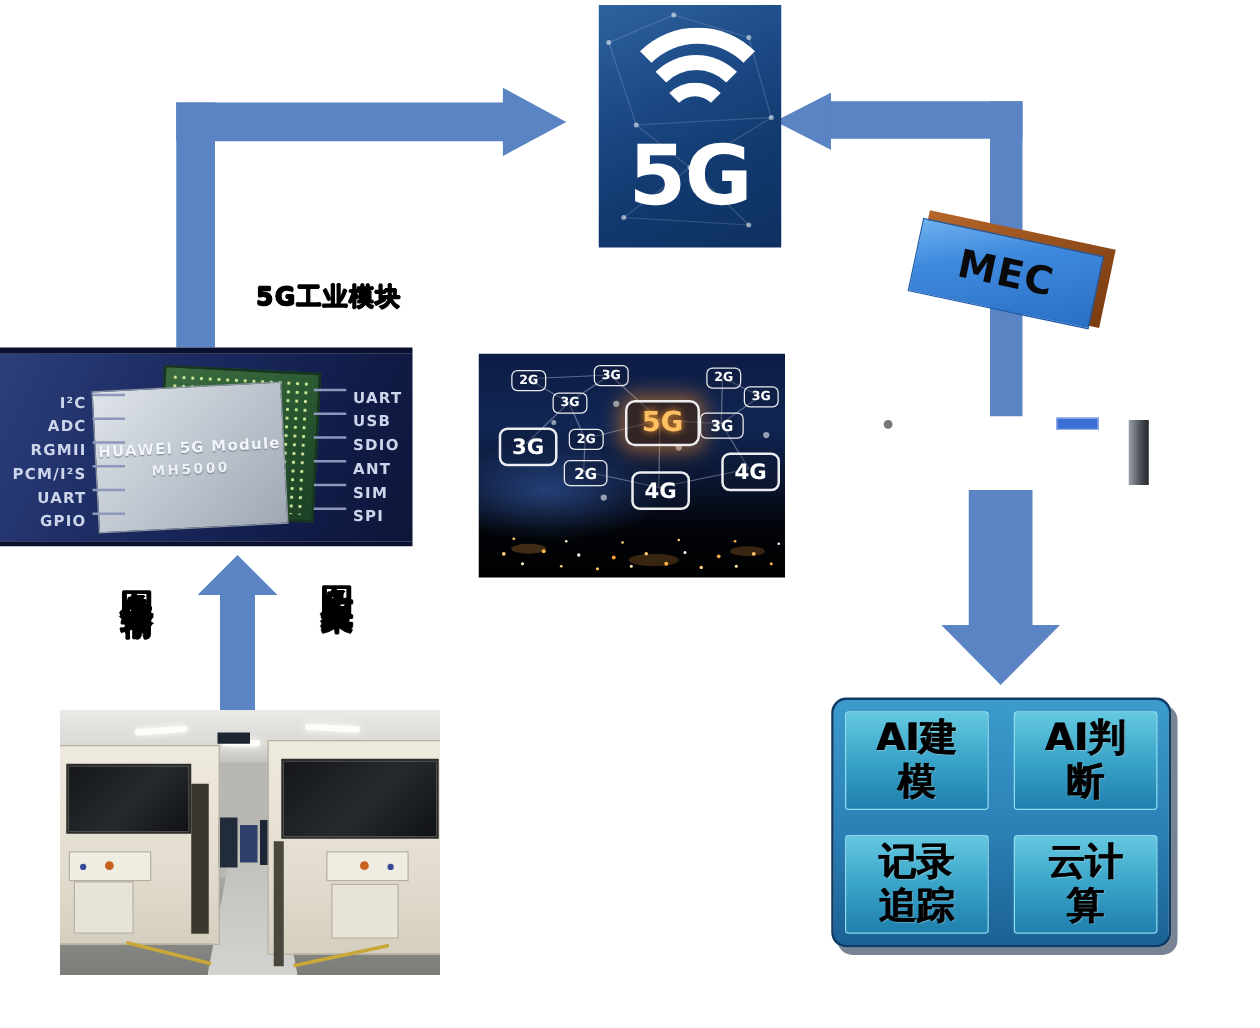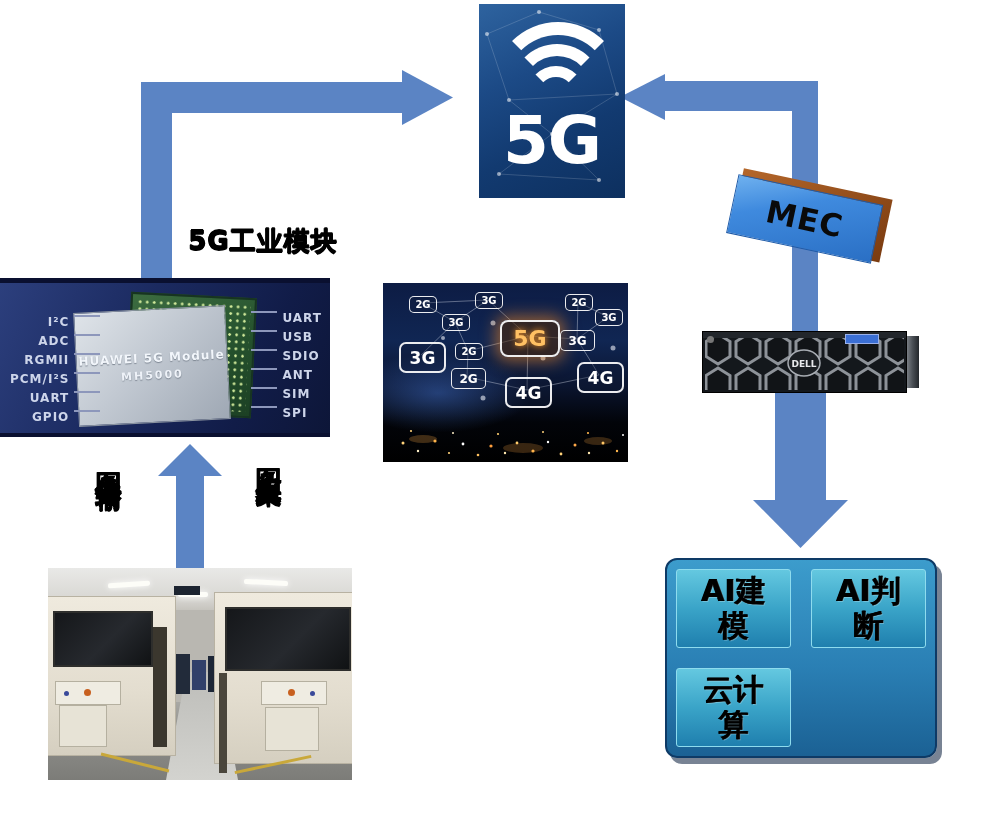--- a/index.html
+++ b/index.html
@@ -1,20 +1,20 @@
 <!DOCTYPE html>
 <html><head>
 <meta charset="utf-8">
 <style>
   html,body{margin:0;padding:0;background:#fff;font-family:"DejaVu Sans","Liberation Sans",sans-serif;}
   #stage{position:relative;width:1008px;height:822px;background:#fff;overflow:hidden;}
   .abs{position:absolute;}
 
   
-  .lbl{font-weight:900;color:#000;font-size:26px;letter-spacing:1px;
+  .lbl{font-weight:900;color:#000;font-size:20px;letter-spacing:1px;
        text-shadow:0.6px 0 #000,-0.6px 0 #000,0 0.6px #000,0 -0.6px #000;
        text-align:center;white-space:nowrap;}
   .vlbl{writing-mode:vertical-rl;text-orientation:upright;font-weight:900;color:#000;
         font-size:26px;letter-spacing:4px;
         text-shadow:0.6px 0 #000,-0.6px 0 #000,0 0.6px #000,0 -0.6px #000;}
 
   
   .arrow{background:#5b84c4;}
   .head-right{background:#5b84c4;clip-path:polygon(0 0,100% 50%,0 100%);}
   .head-left{background:#5b84c4;clip-path:polygon(100% 0,0 50%,100% 100%);}
@@ -167,34 +167,20 @@
   <div class="abs lbl" style="left:158px;top:224px;width:210px;">5G工业模块</div>
 
   <div class="abs" id="mecWrap">
     <div id="mecEdge"></div>
     <div id="mecFace">
       <span>MEC</span>
     </div>
   </div>
 
   <div class="abs" id="serverRail"></div>
-  <div class="abs" id="server">
-    <svg width="203" height="60" viewBox="0 0 203 60">
-      <defs>
-        <pattern id="hex" width="30" height="34" patternUnits="userSpaceOnUse">
-          <path d="M15 2 L27 9.5 V24.5 L15 32 L3 24.5 V9.5 Z" fill="#111417" stroke="#8d9298" stroke-width="3"></path>
-        </pattern>
-      </defs>
-      <rect width="203" height="60" fill="#14181c"></rect>
-      <rect x="2" y="6" width="199" height="52" fill="url(#hex)"></rect>
-      <rect width="203" height="6" fill="#22262b"></rect>
-      <ellipse cx="101" cy="31" rx="16" ry="13" fill="#1b1f23" stroke="#a8adb3" stroke-width="1.5"></ellipse>
-      <text x="101" y="35" text-anchor="middle" font-size="9" font-weight="bold" fill="#e8eaec">DELL</text>
-    </svg>
-  </div>
   <div class="abs" id="srvBlue"></div>
   <div class="abs" id="srvBtn"></div>
 
   <div class="abs" id="netimg">
     <div id="netGlow"></div>
     <svg width="245" height="179" viewBox="0 0 245 179" style="position:absolute;left:0;top:0;">
       <g stroke="rgba(230,235,245,0.38)" stroke-width="1">
         <line x1="39" y1="20" x2="105" y2="17"></line>
           <line x1="39" y1="20" x2="72" y2="39"></line>
         <line x1="105" y1="17" x2="72" y2="39"></line>
@@ -356,17 +342,18 @@
       <div class="fardark" style="left:4px;top:80px;width:8px;height:100px;background:#4a463c;"></div>
     </div>
     <div class="yellowline" style="left:52px;bottom:16px;width:70px;transform:rotate(14deg);"></div>
     <div class="yellowline" style="left:186px;bottom:14px;width:78px;transform:rotate(-12deg);"></div>
   </div>
 
   <div class="abs" id="aibox">
     <div id="aigrid">
       <div class="aicell">AI建模</div>
       <div class="aicell">AI判断</div>
+      <div class="aicell">记录追踪</div>
       <div class="aicell">云计算</div>
     </div>
   </div>
 
 </div>
 
 </body></html>

